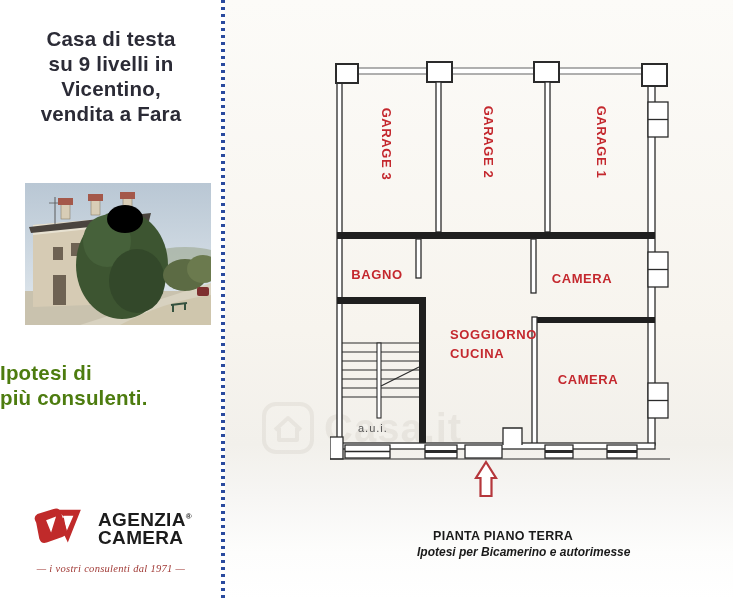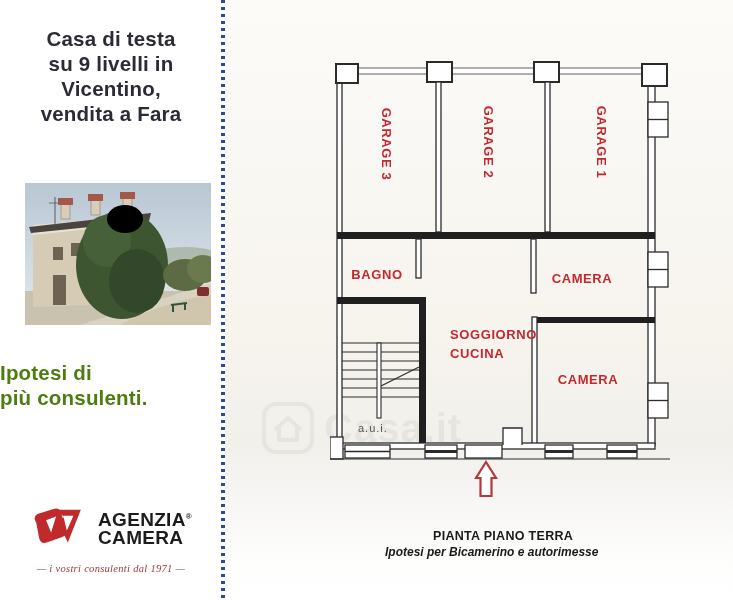--- a/index.html
+++ b/index.html
@@ -24,21 +24,21 @@
     color:#a13a36;font-size:10.5px;letter-spacing:.3px;}
   
   .divider{position:absolute;left:221px;top:0;width:4px;height:600px;
     background:repeating-linear-gradient(to bottom,#2a4a9e 0px,#2a4a9e 3.5px,rgba(42,74,158,0) 3.5px,rgba(42,74,158,0) 7px);}
   
   .right-panel{position:absolute;left:225px;top:0;width:508px;height:600px;
     background:linear-gradient(180deg,#fcfbf8 0%,#f7f4ee 55%,#f2f0eb 74%,#f6f5f3 82%,#fdfdfc 92%,#ffffff 100%);}
   .plan-svg{position:absolute;left:330px;top:55px;width:345px;height:450px;}
   .plan-caption{position:absolute;left:385px;top:529px;color:#1a1a1a;}
   .caption-title{font-weight:bold;font-size:12.5px;letter-spacing:.3px;padding-left:48px;}
-  .caption-sub{font-weight:bold;font-style:italic;font-size:12px;margin-top:2px;}
+  .caption-sub{font-weight:bold;font-style:italic;font-size:12px;margin-top:2px;margin-left:32px;}
   .watermark{position:absolute;left:262px;top:402px;display:flex;align-items:center;gap:10px;
     opacity:.08;color:#6f6450;pointer-events:none;}
   .watermark .wm-text{font-size:40px;font-weight:bold;letter-spacing:1px;}
 </style>
 </head>
 <body>
 
 <div id="canvas">
 
   <div class="right-panel"></div>

